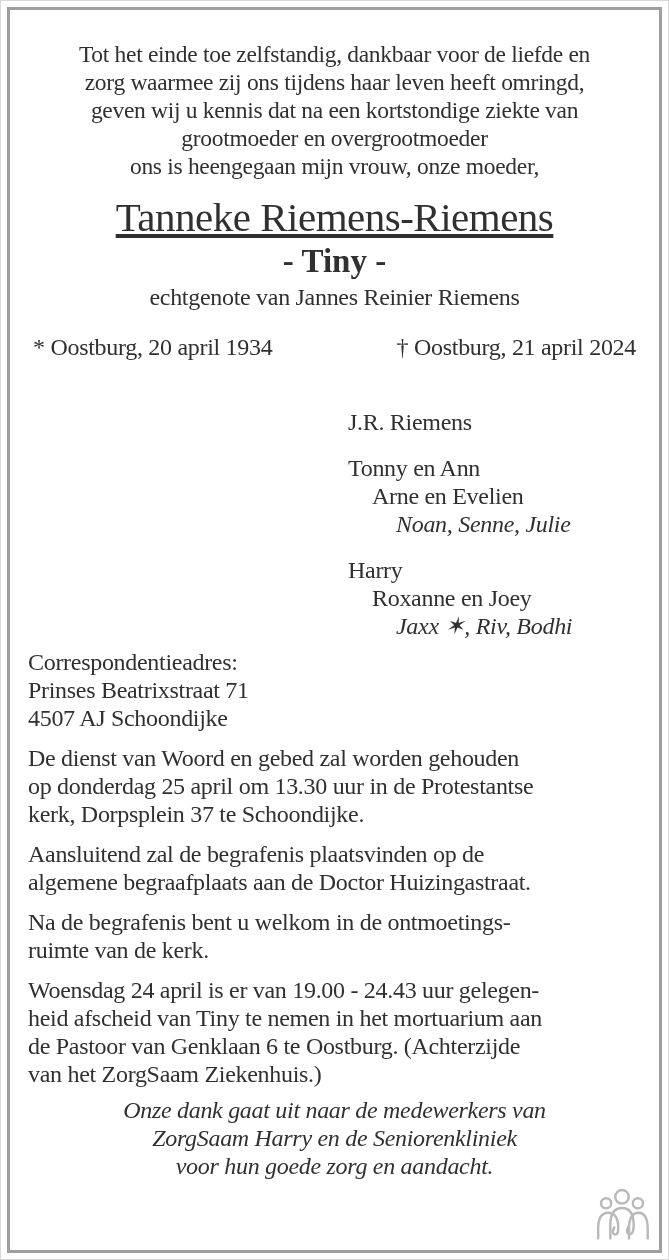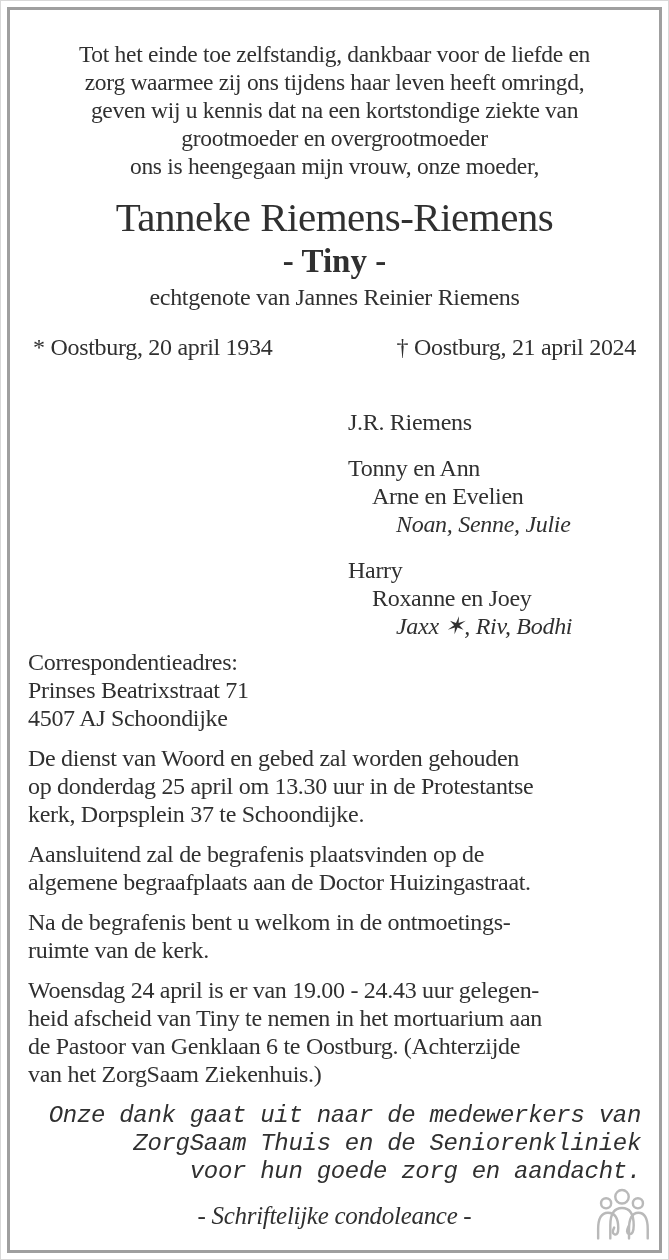--- a/index.html
+++ b/index.html
@@ -30,20 +30,21 @@
     text-align: center;
     letter-spacing: -0.3px;
   }
   .name {
     margin: 14px 0 0 0;
     font-size: 41px;
     line-height: 46px;
     font-weight: 400;
     text-align: center;
     letter-spacing: -0.5px;
+    text-decoration: underline;
   }
   .nickname {
     font-size: 33px;
     line-height: 42px;
     font-weight: 700;
     text-align: center;
   }
   .relation {
     font-size: 24px;
     line-height: 30px;
@@ -77,26 +78,25 @@
     letter-spacing: -0.3px;
   }
   .correspondence div { line-height: 28px; }
   .paragraph {
     margin-top: 12px;
     font-size: 24px;
     letter-spacing: -0.3px;
   }
   .paragraph div { line-height: 28px; }
   .thanks {
-    margin-top: 14px;
+    margin-top: 8px;
     font-size: 24px;
     font-style: italic;
-    text-align: right;
-    letter-spacing: -0.3px;
-    font-family: Liberation Mono, monospace;
+    text-align: center;
+    letter-spacing: -0.3px;
   }
   .thanks div { line-height: 28px; }
   .condolence {
     margin-top: 16px;
     font-size: 25px;
     line-height: 28px;
     font-style: italic;
     text-align: center;
     letter-spacing: -0.3px;
   }
@@ -170,25 +170,24 @@
 
   <div class="paragraph">
     <div>Woensdag 24 april is er van 19.00 - 24.43 uur gelegen-</div>
     <div>heid afscheid van Tiny te nemen in het mortuarium aan</div>
     <div>de Pastoor van Genklaan 6 te Oostburg. (Achterzijde</div>
     <div>van het ZorgSaam Ziekenhuis.)</div>
   </div>
 
   <div class="thanks">
     <div>Onze dank gaat uit naar de medewerkers van</div>
-    <div>ZorgSaam Thuis en de Seniorenkliniek</div>
+    <div>ZorgSaam Harry en de Seniorenkliniek</div>
     <div>voor hun goede zorg en aandacht.</div>
   </div>
 
-  <div class="condolence">- Schriftelijke condoleance -</div>
 
   <svg class="logo" viewBox="0 0 62 60" fill="none" stroke="#b9b9b9" stroke-width="2.6" stroke-linecap="round">
 
     <circle cx="14" cy="17.5" r="5.4"></circle>
     <circle cx="31" cy="10.5" r="7.2"></circle>
     <circle cx="48" cy="17.5" r="5.4"></circle>
 
     <path d="M5.5 55 V45 Q5.5 27.5 16 27.5 Q27 27.5 27 44 Q27 52 23 50.8 Q19.6 49.6 22.6 43.5"></path>
 
     <path d="M18.5 55 V41 Q18.5 22.5 31 22.5 Q43.5 22.5 43.5 41 Q43.5 51.5 38.5 50.3 Q34.6 49.2 38 42"></path>

